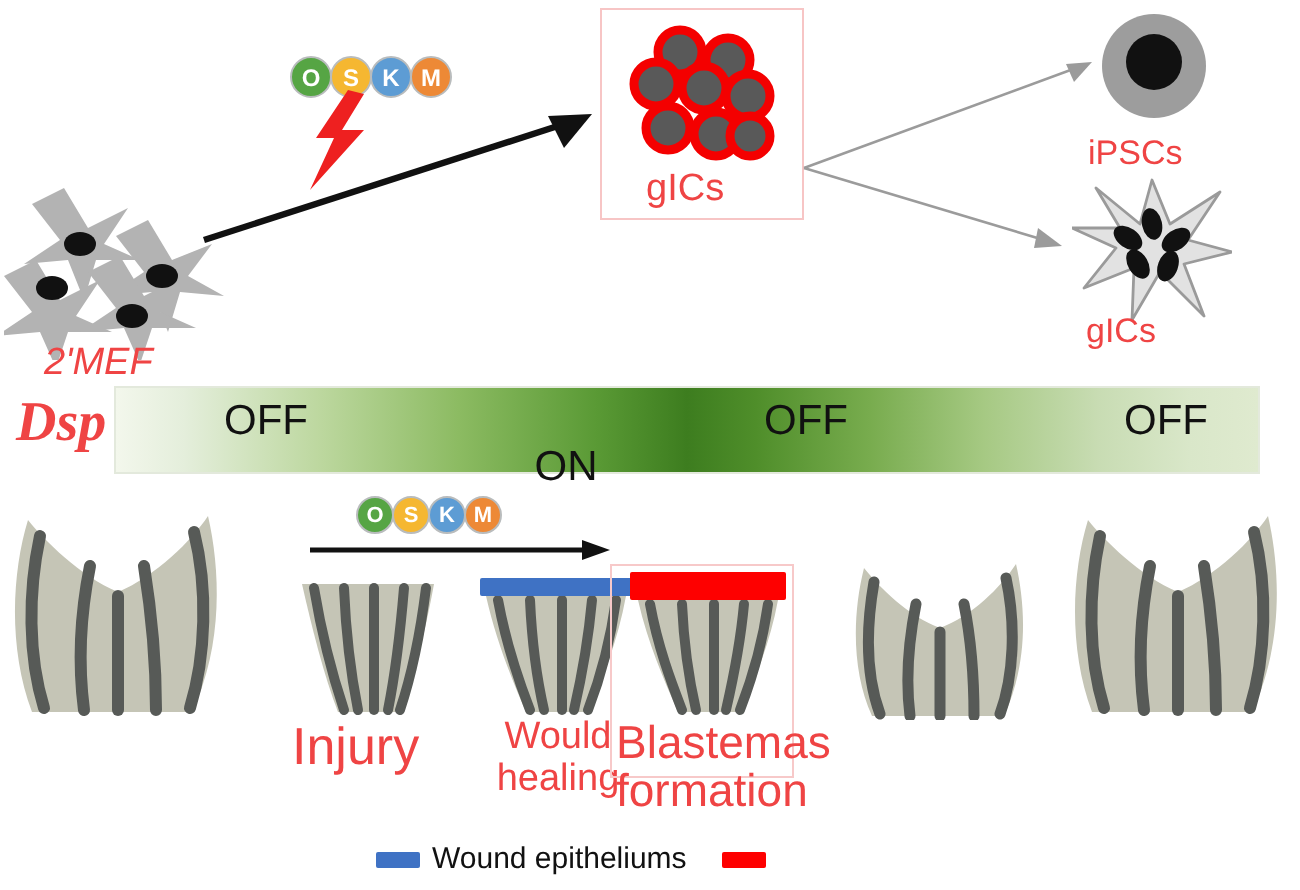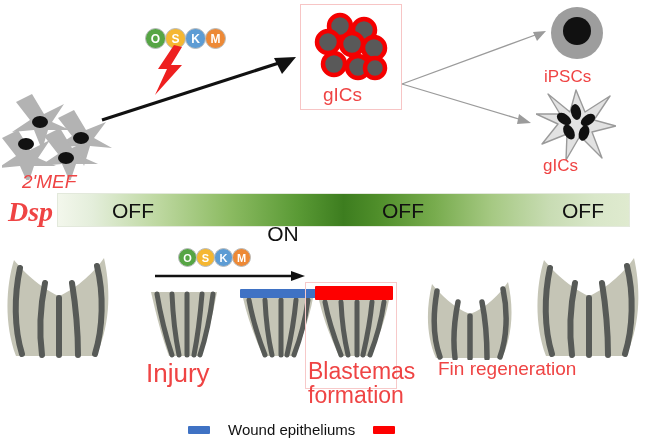--- a/index.html
+++ b/index.html
@@ -54,21 +54,21 @@
   #ipsc-cell{left:546px; top:4px; width:62px; height:62px;}
   #ipsc-label{left:544px; top:68px; font-size:17px;}
 
   #inpc-cell{left:536px; top:88px; width:80px; height:72px;}
   #inpc-label{left:543px; top:157px; font-size:17px;}
 
   
   #dsp-label{left:8px; top:197px; font-size:28px;
     font-family:"Liberation Serif", serif; font-style:italic; font-weight:700;}
   #dsp-bar{
-    left:57px; top:193px; width:573px; height:34px;
+    left:57px; top:193px; width:573px; height:44px;
     background:linear-gradient(to right,
         #f3f7ec 0%,
         #e4eedb 6%,
         #bcd79e 18%,
         #8cbb62 30%,
         #5a9a35 42%,
         #3d7d1f 50%,
         #4f8e2a 56%,
         #78ac4e 66%,
         #a6c983 76%,
@@ -104,21 +104,21 @@
     pointer-events:none;
   }
 
   #lbl-injury{left:146px; top:359px; font-size:26px;}
   #lbl-wound{left:232px; top:359px; font-size:19px; text-align:center; width:94px; white-space:normal;}
   #lbl-blastema{left:308px; top:359px; font-size:23px; text-align:center; width:88px; white-space:normal; line-height:1.05;}
   #lbl-regen{left:438px; top:359px; font-size:19px;}
 
   
   #legend{left:188px; top:421px; display:flex; align-items:center; gap:18px;}
-  .legend-item{display:flex; align-items:center; gap:18px;}
+  .legend-item{display:flex; align-items:center; gap:6px;}
   .swatch{width:22px; height:8px; border-radius:1px; display:block;}
   .legend-text{font-size:15px; color:#111;}
 </style>
 </head>
 <body>
 
 <div id="figure">
 
   <div class="abs" id="mef-cell">
     <svg viewBox="0 0 112 92" width="112" height="92">
@@ -264,20 +264,21 @@
       <g stroke="#575a57" stroke-width="5" fill="none" stroke-linecap="round">
         <path d="M12 12 C16 34 23 54 28 67"></path>
         <path d="M28 12 C29 34 32 54 35 67"></path>
         <path d="M44 12 C44 34 44 54 44 67"></path>
         <path d="M59 12 C57 34 53 54 50 67"></path>
         <path d="M71 12 C68 34 62 54 57 67"></path>
       </g>
       <rect x="3" y="1" width="76" height="9" rx="1" fill="#3f72c4"></rect>
     </svg>
   </div>
+  <div class="abs lbl" id="lbl-wound">Would healing</div>
 
   <div class="abs" id="fin-blastema">
     <svg viewBox="0 0 82 72" width="82" height="72">
       <path d="M6 14 L76 14 C72 36 64 54 58 70 L26 70 C19 54 11 36 6 14 Z" fill="#c5c5b6"></path>
       <g stroke="#575a57" stroke-width="5" fill="none" stroke-linecap="round">
         <path d="M12 16 C16 38 23 56 28 69"></path>
         <path d="M28 16 C29 38 32 56 35 69"></path>
         <path d="M44 16 C44 38 44 56 44 69"></path>
         <path d="M59 16 C57 38 53 56 50 69"></path>
         <path d="M71 16 C68 38 62 56 57 69"></path>
@@ -293,21 +294,20 @@
       <path d="M12 14 C6 38 6 66 16 88 L82 88 C94 62 93 34 88 12 C80 24 66 38 50 44 C34 38 20 24 12 14 Z" fill="#c5c5b6"></path>
       <g stroke="#575a57" stroke-width="5.5" fill="none" stroke-linecap="round">
         <path d="M17 21 C13 44 13 68 20 87"></path>
         <path d="M38 32 C34 52 33 72 35 88"></path>
         <path d="M62 32 C66 52 67 72 67 88"></path>
         <path d="M83 19 C88 42 87 68 80 87"></path>
         <path d="M50 46 L50 88"></path>
       </g>
     </svg>
   </div>
-  <div class="abs lbl" id="lbl-regen">Fin regeneration</div>
 
   <div class="abs" id="fin-regen-2">
     <svg viewBox="0 0 118 107" width="118" height="107">
       <path d="M14 8 C6 34 4 72 16 104 L96 104 C112 70 110 32 104 6 C96 18 78 36 59 44 C40 36 22 18 14 8 Z" fill="#c5c5b6"></path>
       <g stroke="#575a57" stroke-width="6" fill="none" stroke-linecap="round">
         <path d="M20 16 C14 44 14 76 22 102"></path>
         <path d="M45 31 C40 56 39 80 42 103"></path>
         <path d="M72 31 C76 56 78 80 78 103"></path>
         <path d="M97 14 C104 42 103 76 95 102"></path>
         <path d="M59 46 L59 103"></path>

